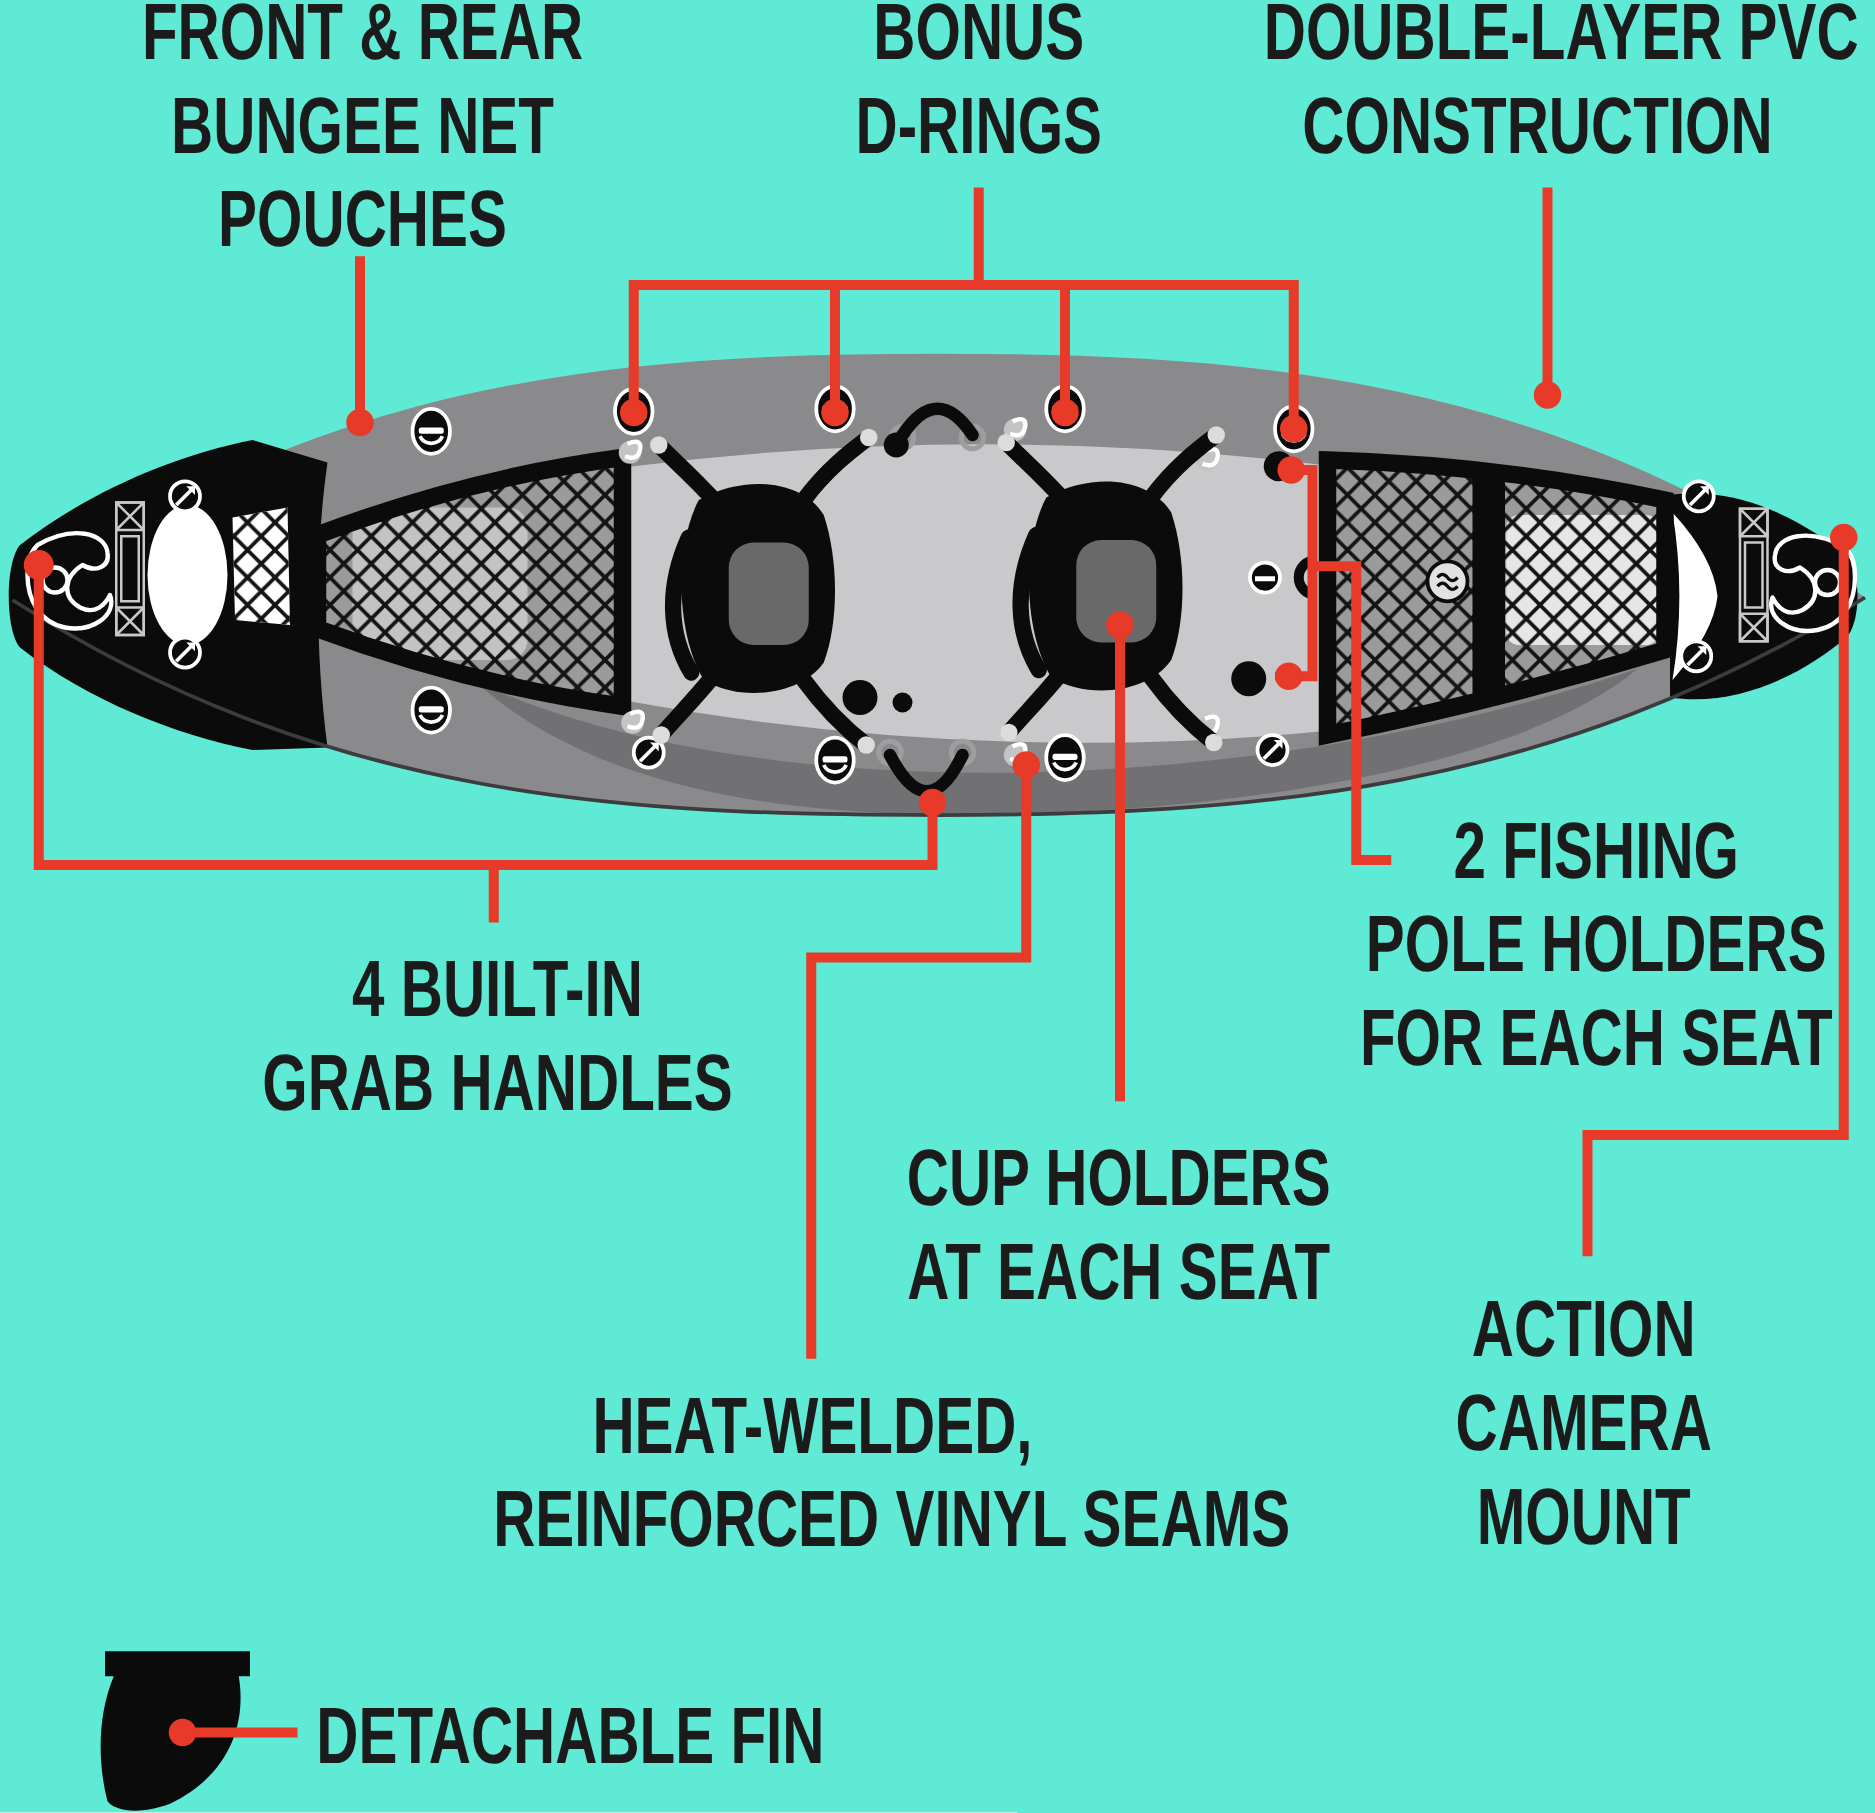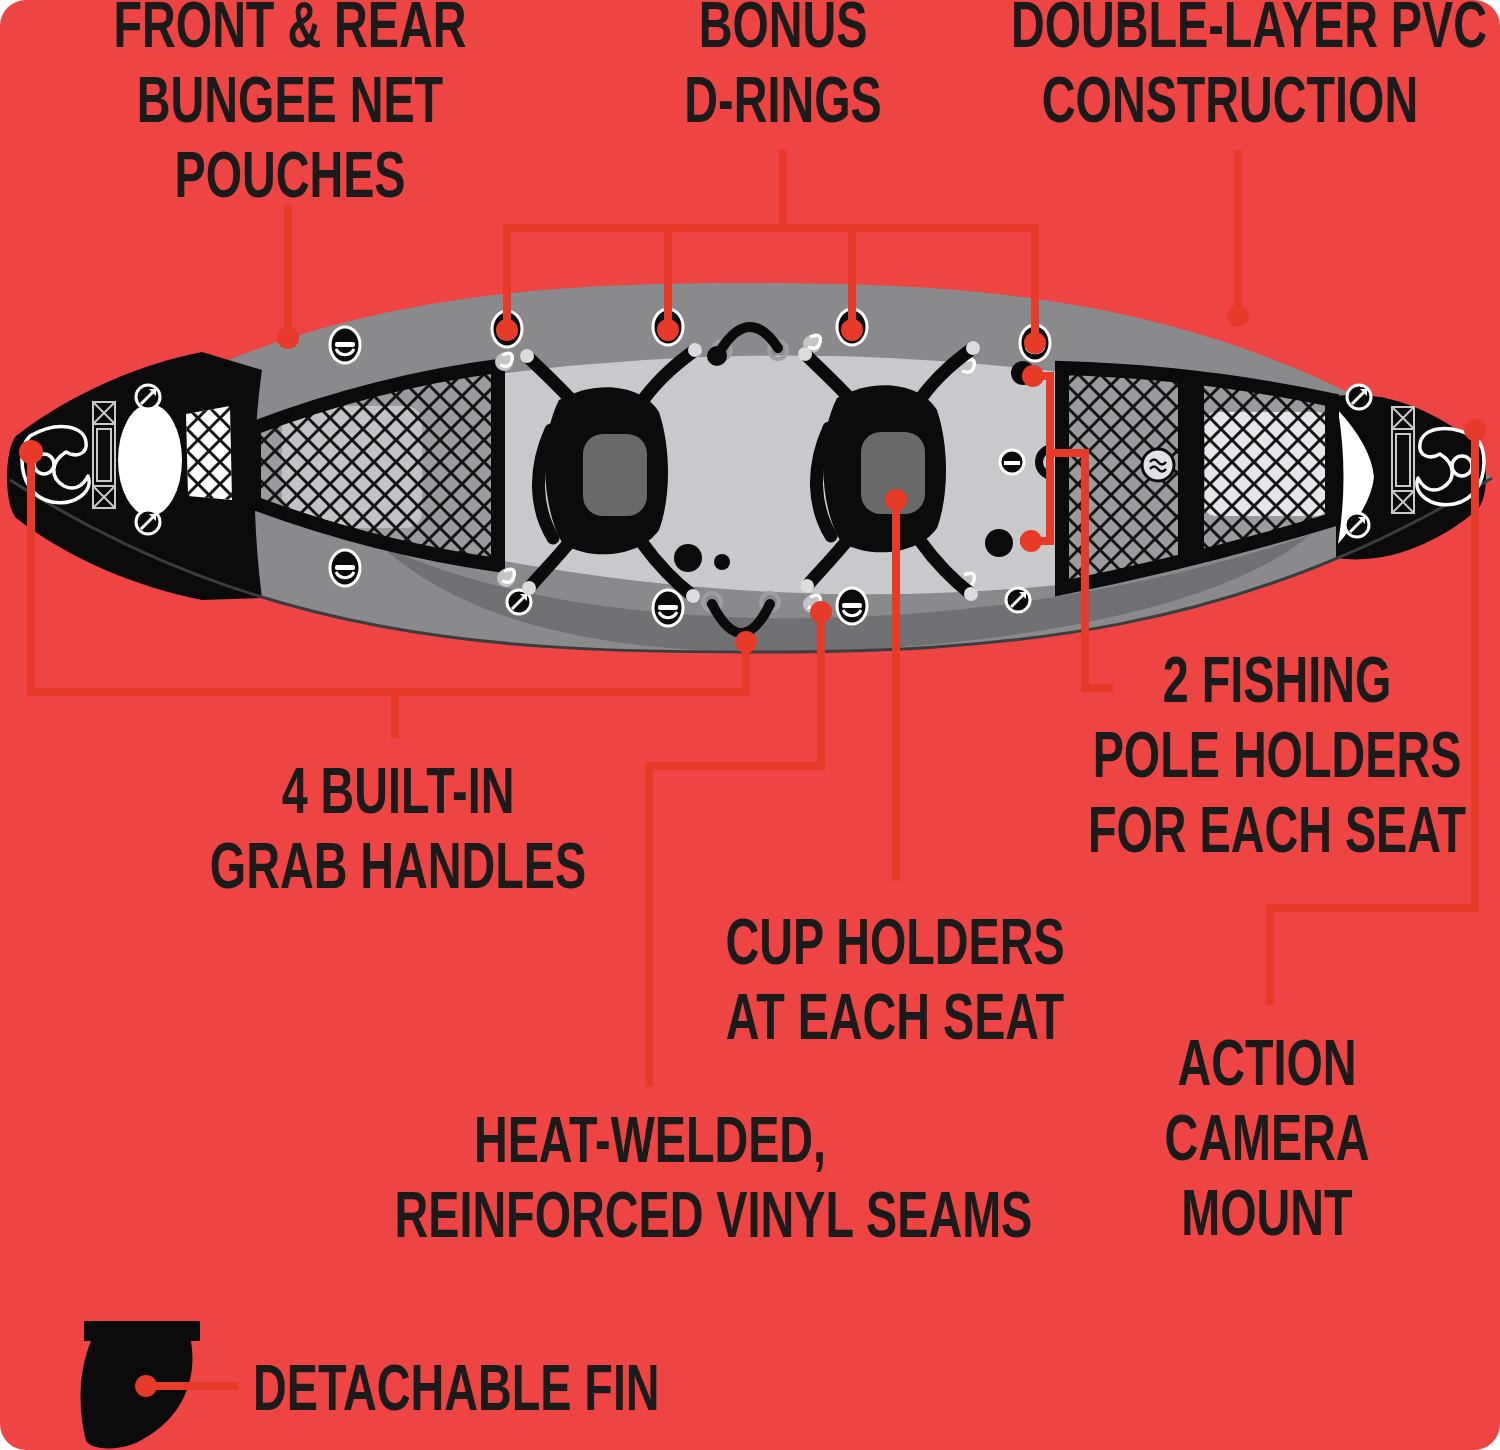--- a/index.html
+++ b/index.html
@@ -1,17 +1,17 @@
 <!DOCTYPE html>
 <html><head>
 <meta charset="utf-8">
 <style>
   html,body{margin:0;padding:0;background:#ffffff;}
-  #stage{position:relative;width:1500px;height:1450px;background:#ef4444;overflow:hidden;
-         font-family:"Liberation Sans","DejaVu Sans",sans-serif;border-radius:26px;}
+  #stage{position:relative;width:1500px;height:1450px;background:#5eead4;overflow:hidden;
+         font-family:"Liberation Sans","DejaVu Sans",sans-serif;}
   #art{position:absolute;left:0;top:0;}
   .label{position:absolute;width:600px;text-align:center;color:#1b1b1b;
          font-weight:700;font-size:64px;line-height:75px;letter-spacing:0;
          transform:scaleX(0.73);transform-origin:center top;white-space:nowrap;}
   .label.wide{width:700px;}
   .label.leftal{text-align:left;transform-origin:left top;width:520px;}
 </style>
 </head>
 <body>
 

